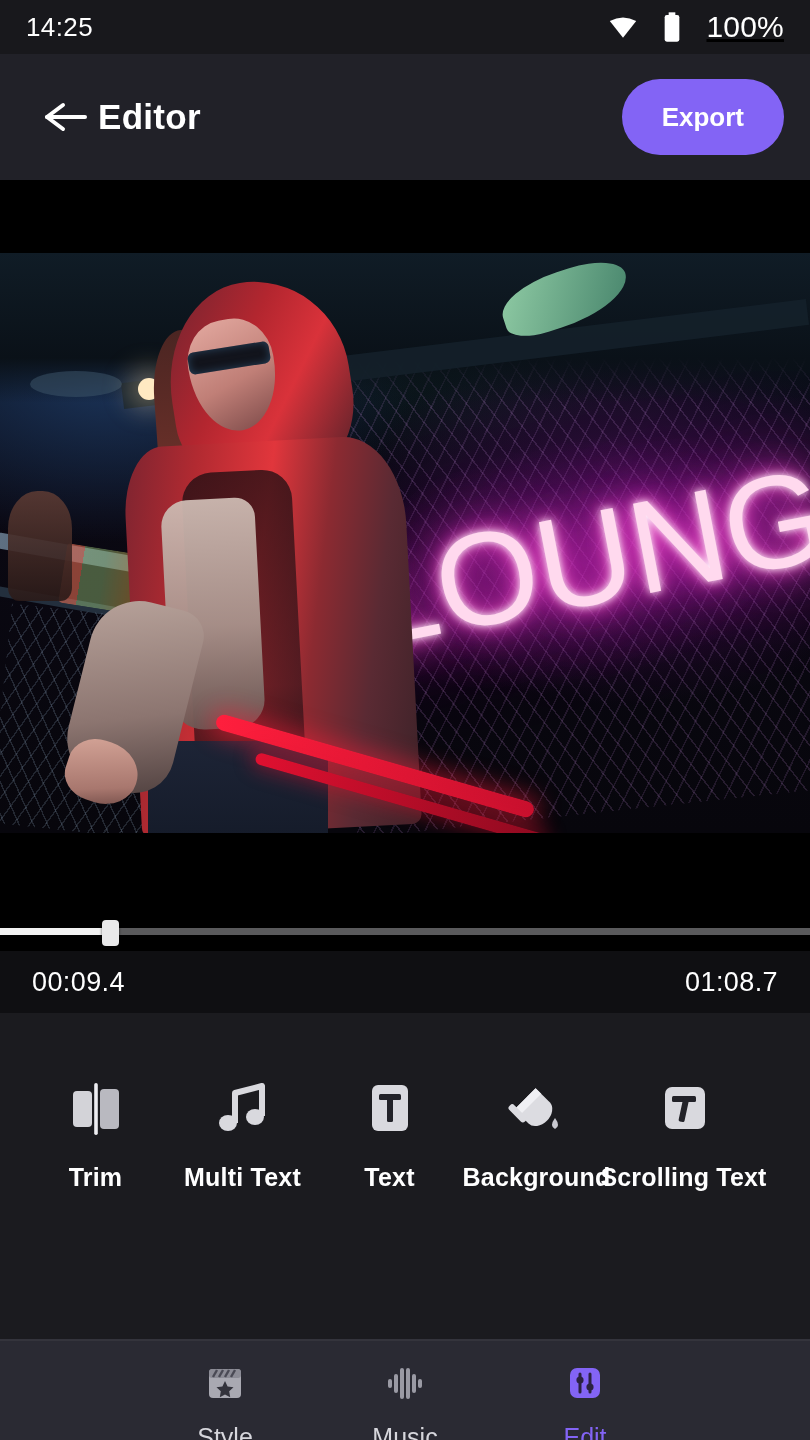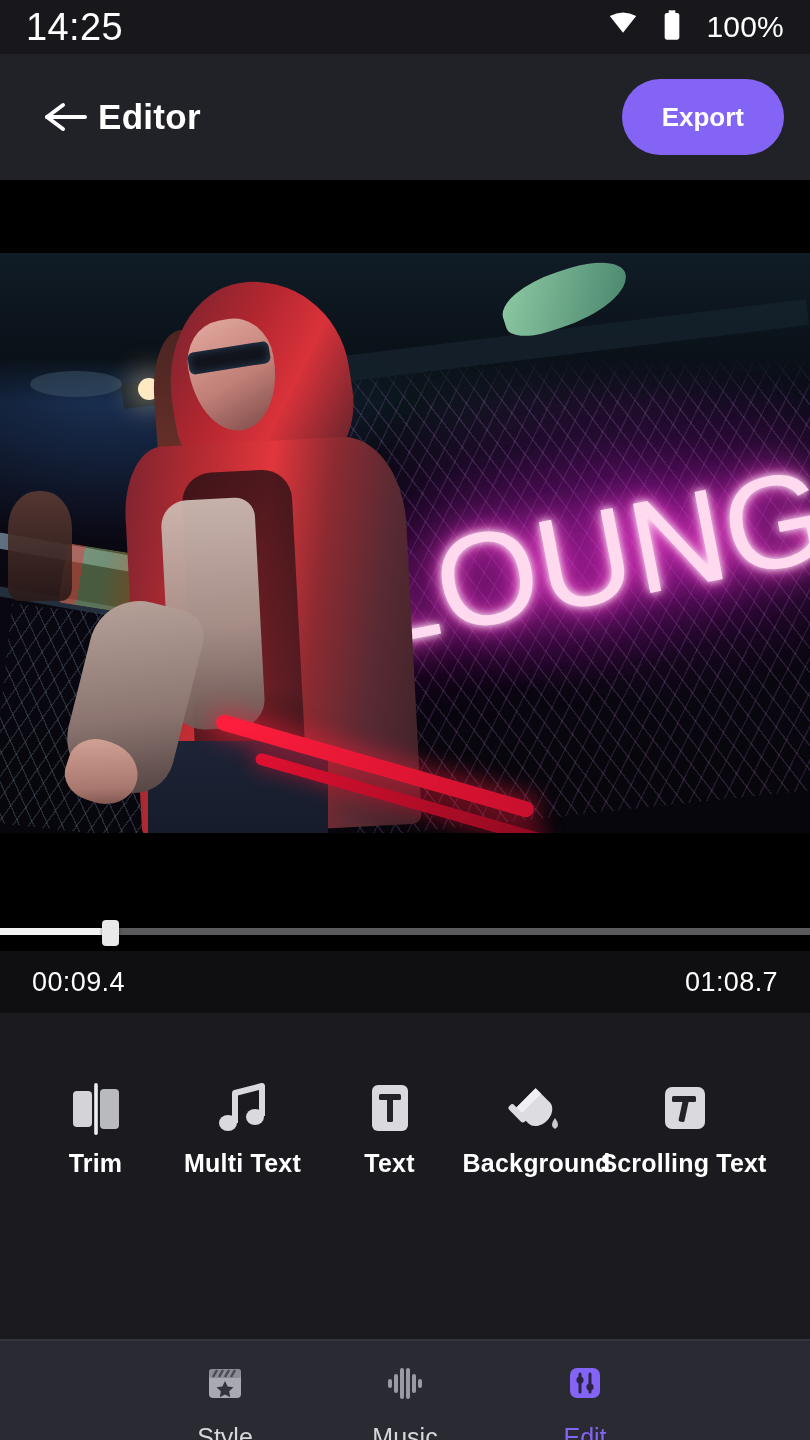--- a/index.html
+++ b/index.html
@@ -10,22 +10,22 @@
     overflow:hidden;
   }
   #app { position:relative; width:810px; height:1440px; background:#0f0f12; }
 
   
   .statusbar {
     height:54px; background:#18181c;
     display:flex; align-items:center; justify-content:space-between;
     padding:0 26px;
   }
-  .status-time { color:#fff; font-size:38px; font-weight:400; letter-spacing:.4px; }
-  .status-right { display:flex; align-items:flex-start; gap:26px; }
+  .status-time { color:#fff; font-size:26px; font-weight:400; letter-spacing:.4px; }
+  .status-right { display:flex; align-items:center; gap:26px;text-decoration:underline; }
   .status-pct { color:#fff; font-size:30px; font-weight:500; letter-spacing:.2px; }
   .wifi-ic { width:30px; height:24px; display:block; }
   .batt-ic { width:16px; height:30px; display:block; }
 
   
   .header {
     height:126px; background:#212128;
     display:flex; align-items:center; padding:0 26px 0 34px;
   }
   .back-btn { width:64px; height:64px; display:flex; align-items:center; justify-content:center; cursor:pointer; }
@@ -241,21 +241,21 @@
   .tools-row {
     position:absolute; left:0; top:58px;
     display:flex; align-items:flex-start; padding-left:22px; gap:0;
   }
   .tool {
     width:147px; flex:0 0 auto;
     display:flex; flex-direction:column; align-items:center; cursor:pointer;
   }
   .tool-ic { height:74px; display:flex; align-items:center; justify-content:center; }
   .tool-lbl {
-    margin-top:4px; color:#fff; font-size:25px; font-weight:700;
+    margin-top:18px; color:#fff; font-size:25px; font-weight:700;
     white-space:nowrap; letter-spacing:.2px;
   }
   .tools-divider { position:absolute; left:0; bottom:0; width:810px; height:2px; background:#34343c; }
 
   
   .bottomnav {
     height:126px; background:#2a2a33;
     display:flex; align-items:center; justify-content:center; gap:0;
   }
   .nav-item {

